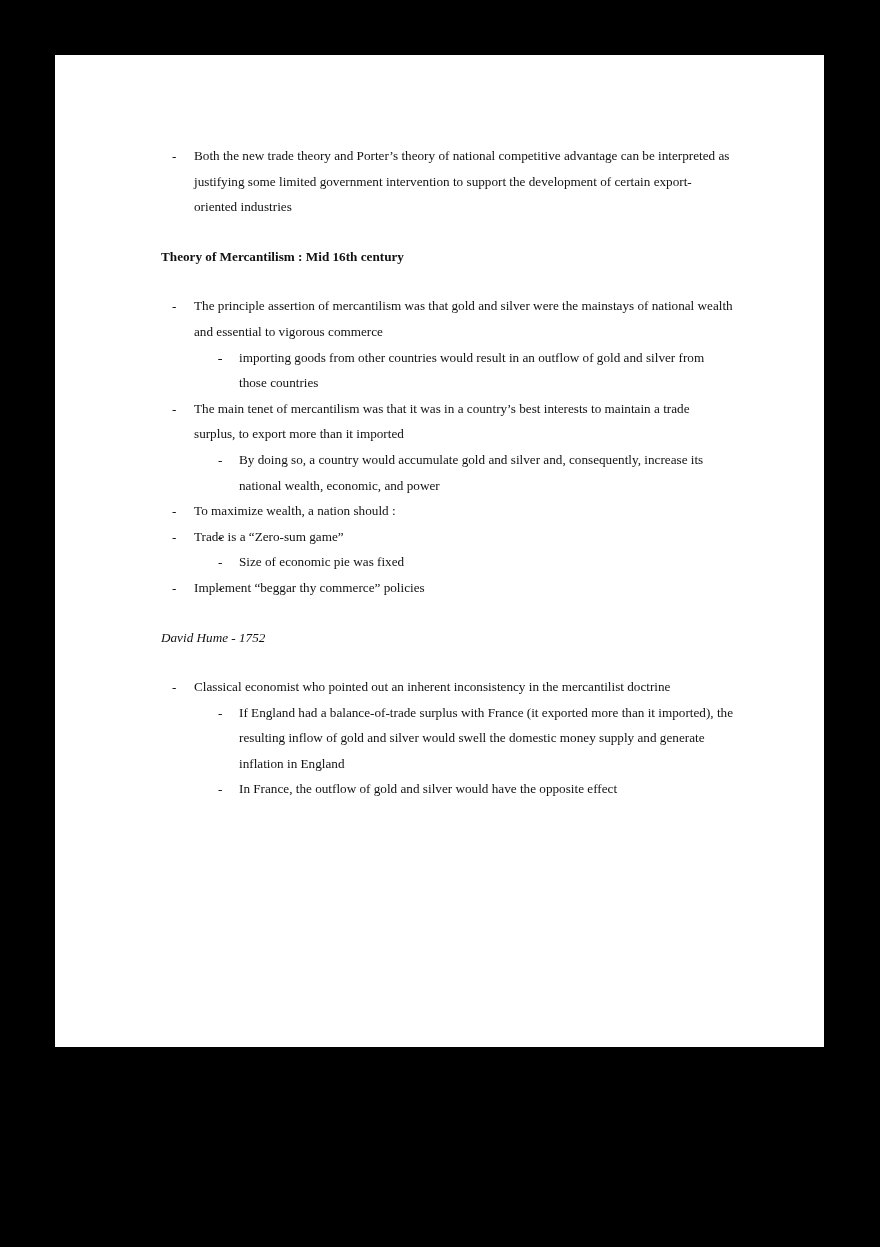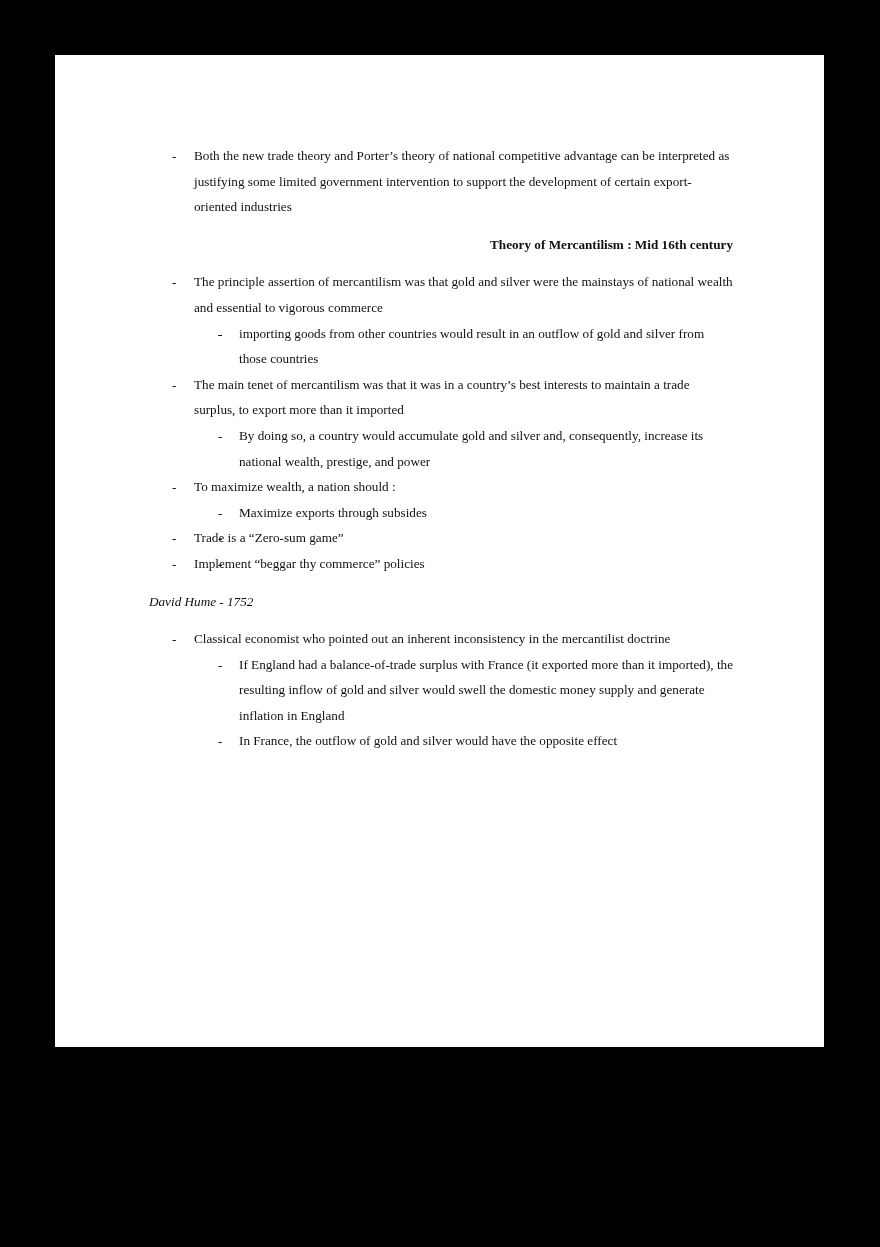--- a/index.html
+++ b/index.html
@@ -33,27 +33,26 @@
     line-height: 25.6px;
   }
 
   
   .para {
     position: relative;
     margin: 0;
   }
   .heading {
     font-weight: bold;
-    margin: 0;
+    margin: 12px;
     line-height: 25.6px;
-    text-align: right;
   }
   .subheading {
     font-style: italic;
-    margin: 0;
+    margin: 12px;
     line-height: 25.6px;
   }
 
   
   .lvl1 {
     padding-left: 45px;
   }
   .lvl2 {
     padding-left: 90px;
   }
@@ -105,44 +104,44 @@
       <span class="txt">importing goods from other countries would result in an outflow of gold and silver from those countries</span>
     </div>
 
     <div class="para lvl1">
       <span class="bullet">-</span>
       <span class="txt">The main tenet of mercantilism was that it was in a country’s best interests to maintain a trade surplus, to export more than it imported</span>
     </div>
 
     <div class="para lvl2">
       <span class="bullet">-</span>
-      <span class="txt">By doing so, a country would accumulate gold and silver and, consequently, increase its national wealth, prestige, and power</span>
+      <span class="txt">By doing so, a country would accumulate gold and silver and, consequently, increase its national wealth, economic, and power</span>
     </div>
 
     <div class="para lvl1">
       <span class="bullet">-</span>
       <span class="txt">To maximize wealth, a nation should :</span>
     </div>
 
     <div class="para lvl2">
       <span class="bullet">-</span>
-      <span class="txt">Maximize exports through subsides</span>
     </div>
 
     <div class="para lvl2">
       <span class="bullet">-</span>
     </div>
 
     <div class="para lvl1">
       <span class="bullet">-</span>
       <span class="txt"><span>Trade is a </span><span style="font-weight: normal;">“Zero-sum game”</span></span>
     </div>
 
     <div class="para lvl2">
       <span class="bullet">-</span>
+      <span class="txt">Size of economic pie was fixed</span>
     </div>
 
     <div class="para lvl2">
       <span class="bullet">-</span>
     </div>
 
     <div class="para lvl1">
       <span class="bullet">-</span>
       <span class="txt">Implement “beggar thy commerce” policies</span>
     </div>

